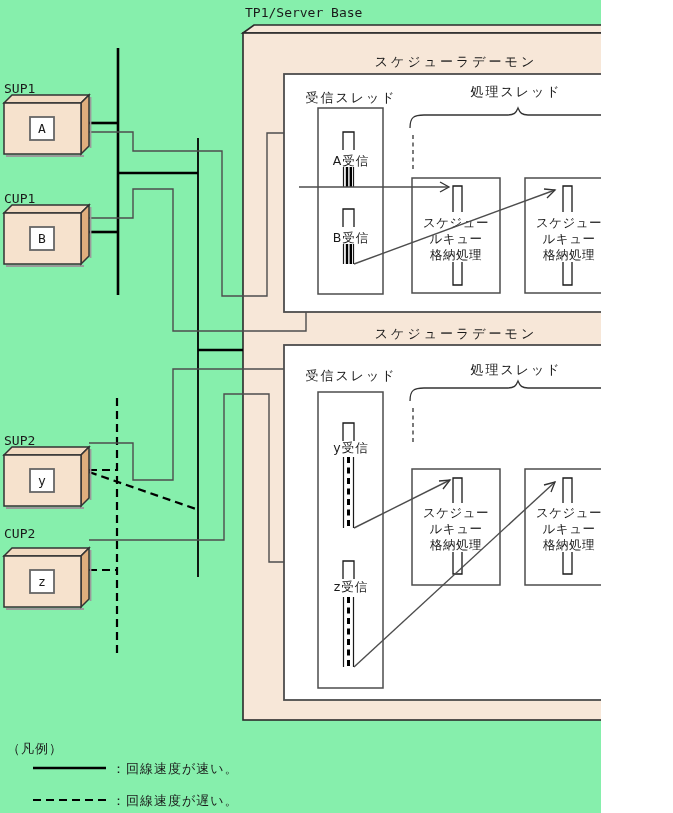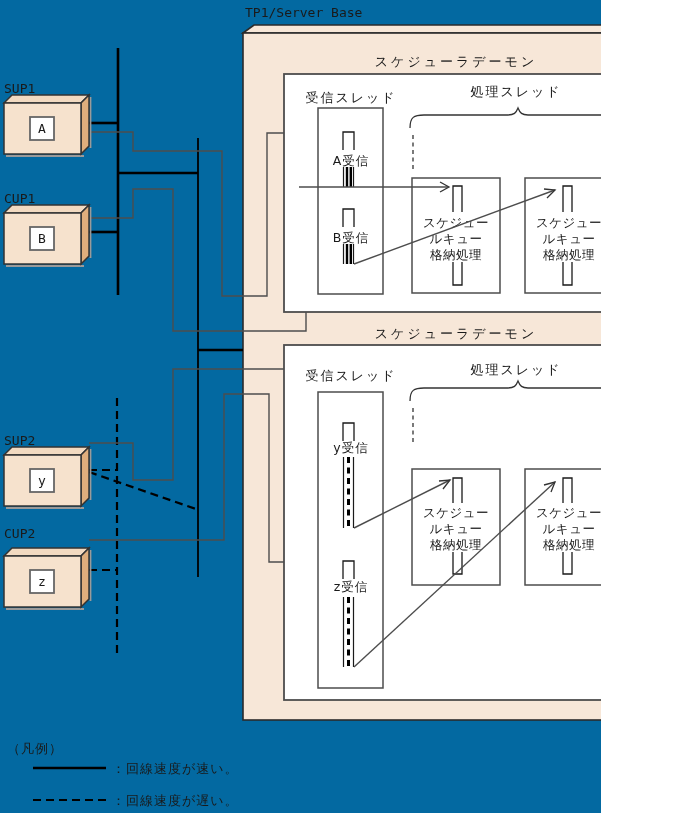--- a/index.html
+++ b/index.html
@@ -1,16 +1,16 @@
 <!DOCTYPE html>
 <html><head>
 <meta charset="utf-8">
 <style>
   html,body{margin:0;padding:0;background:#ffffff;}
-  #stage{position:relative;width:601px;height:813px;background:#0369a1;overflow:hidden;}
+  #stage{position:relative;width:601px;height:813px;background:#86efac;overflow:hidden;}
   svg{display:block;}
   text{fill:#1a1a1a;font-family:"DejaVu Sans",sans-serif;}
   .tjp{font-size:13px;letter-spacing:2px;}
   .tdaemon{font-size:13px;letter-spacing:3px;text-anchor:middle;}
   .tmid{text-anchor:middle;}
   .trecv{font-size:12.5px;letter-spacing:1px;text-anchor:middle;}
   .tproc{font-size:12.5px;letter-spacing:0.5px;text-anchor:middle;}
   .tmono{font-family:"DejaVu Sans Mono","Liberation Mono",monospace;font-size:13px;letter-spacing:0;}
   .tleg{font-size:13px;letter-spacing:1px;}
   .panelEdge{stroke:#2b2b2b;stroke-width:1.6;}

